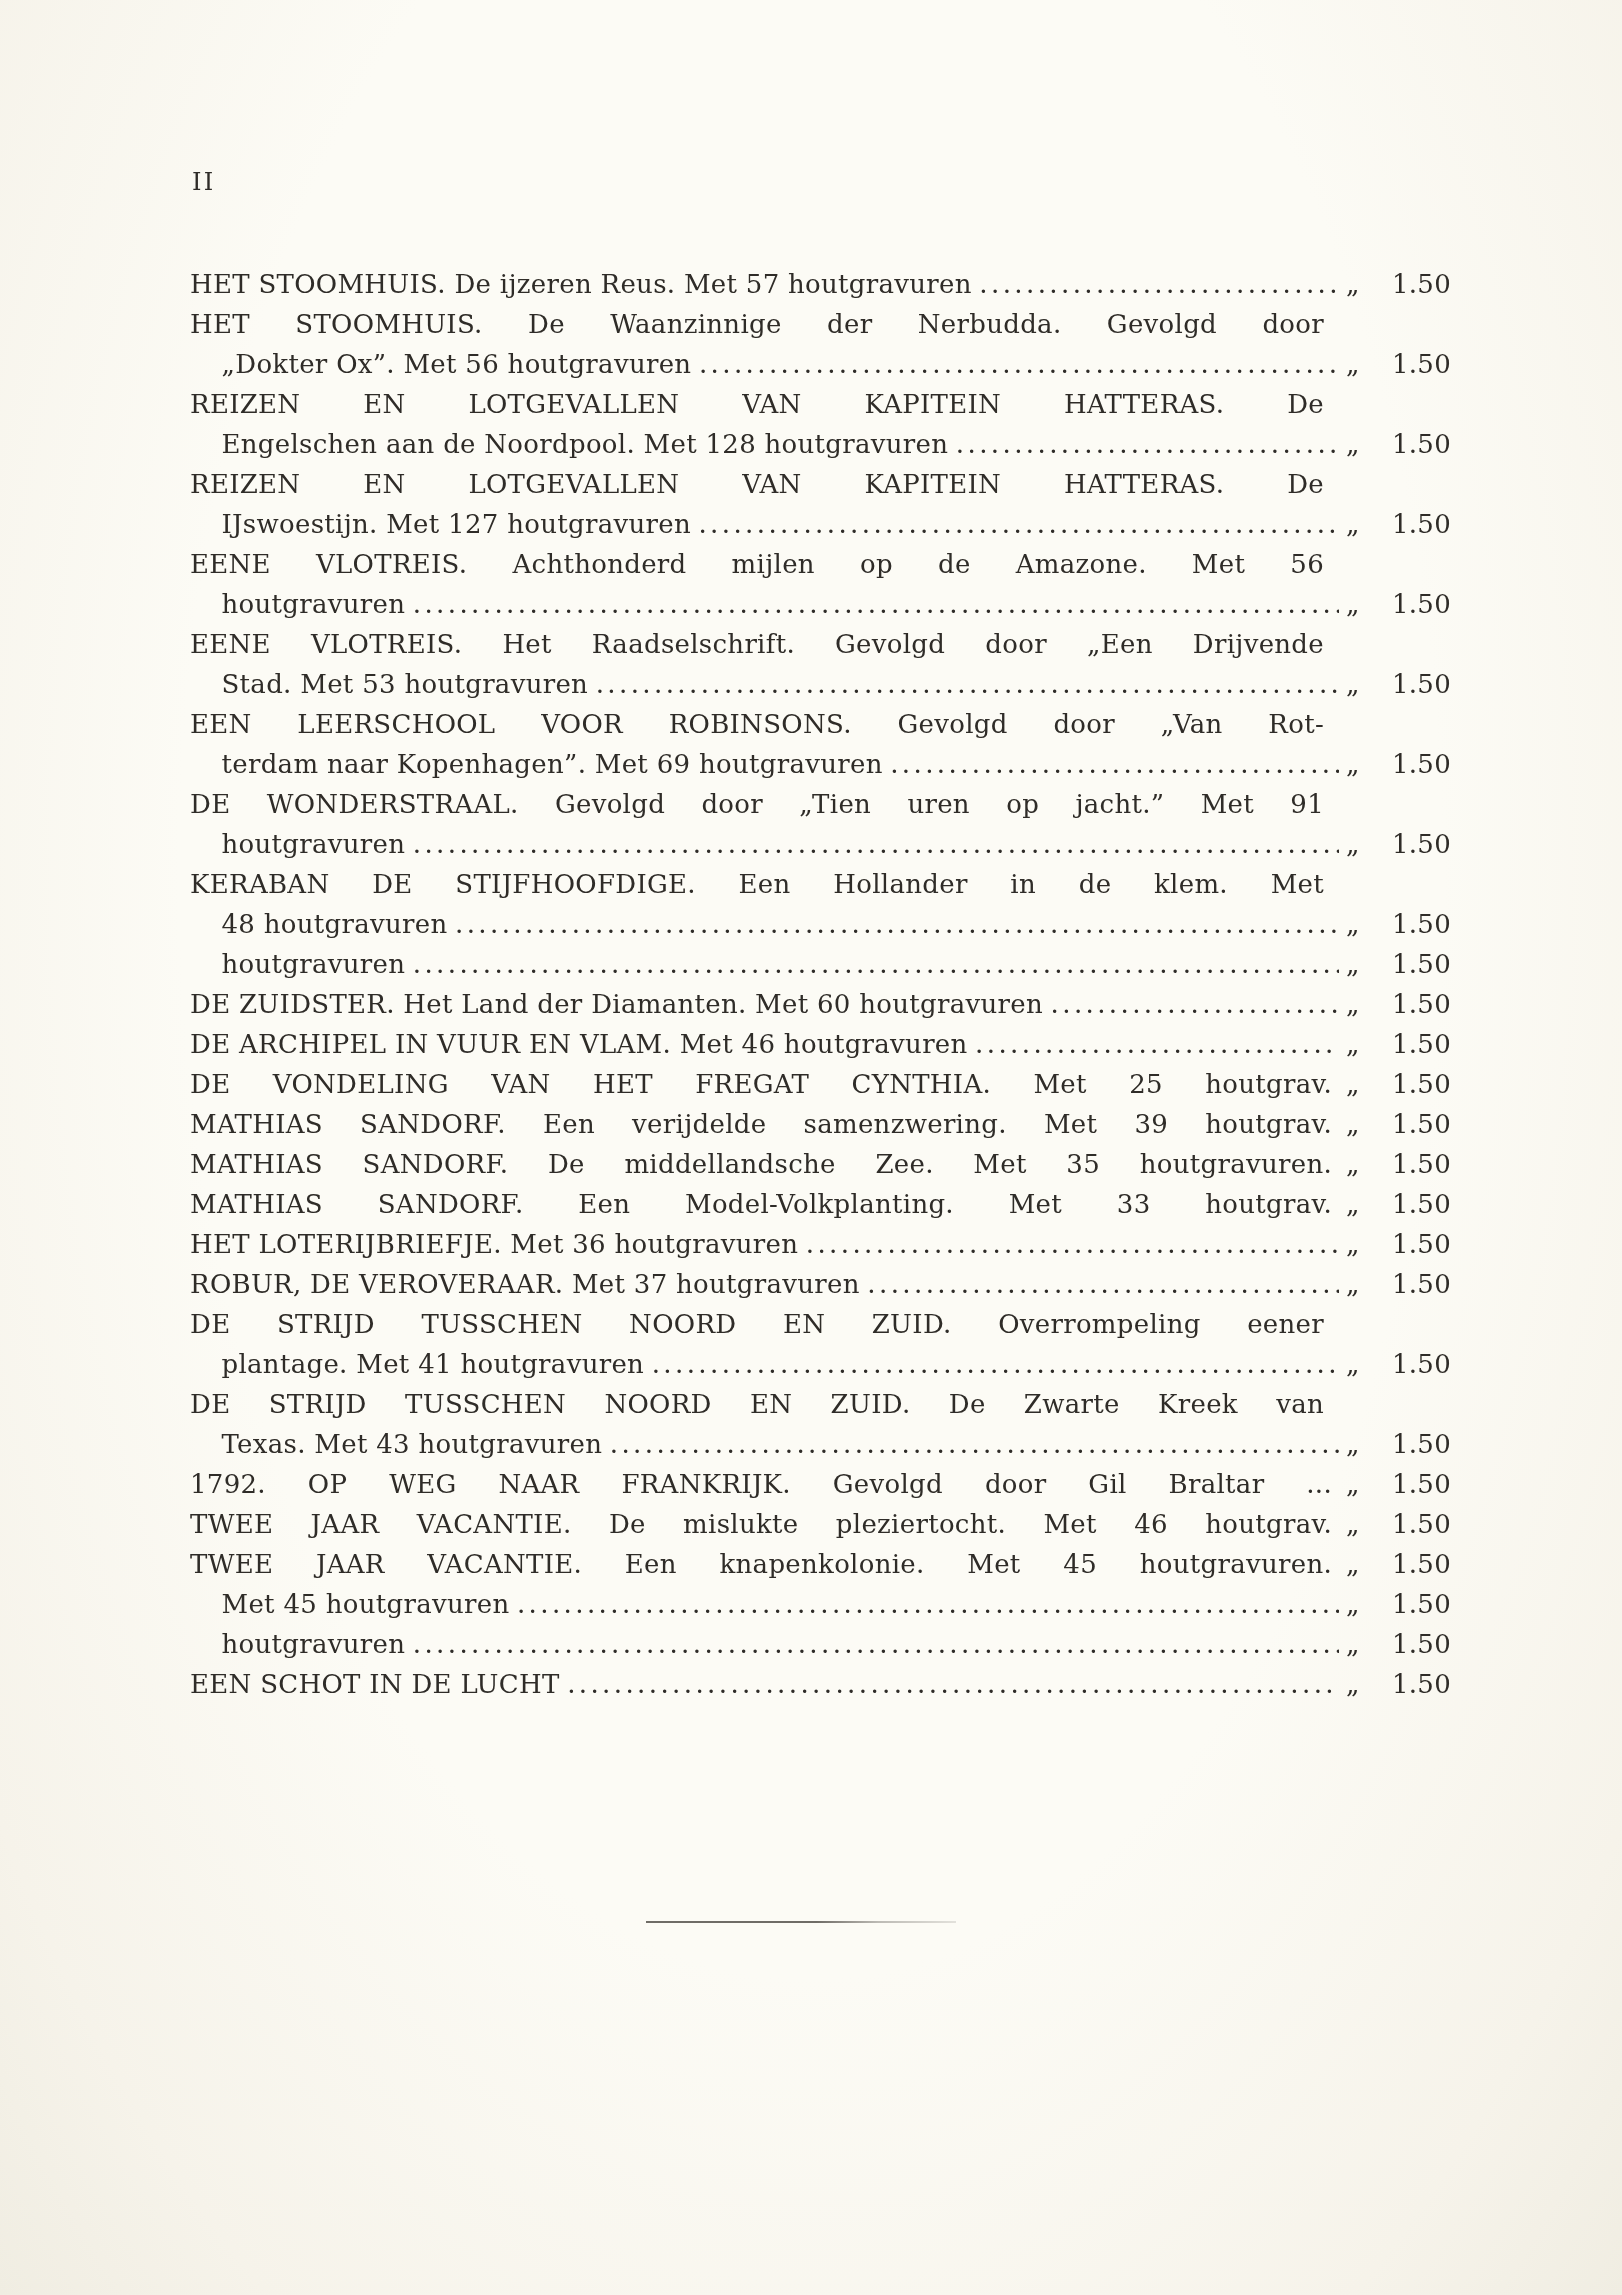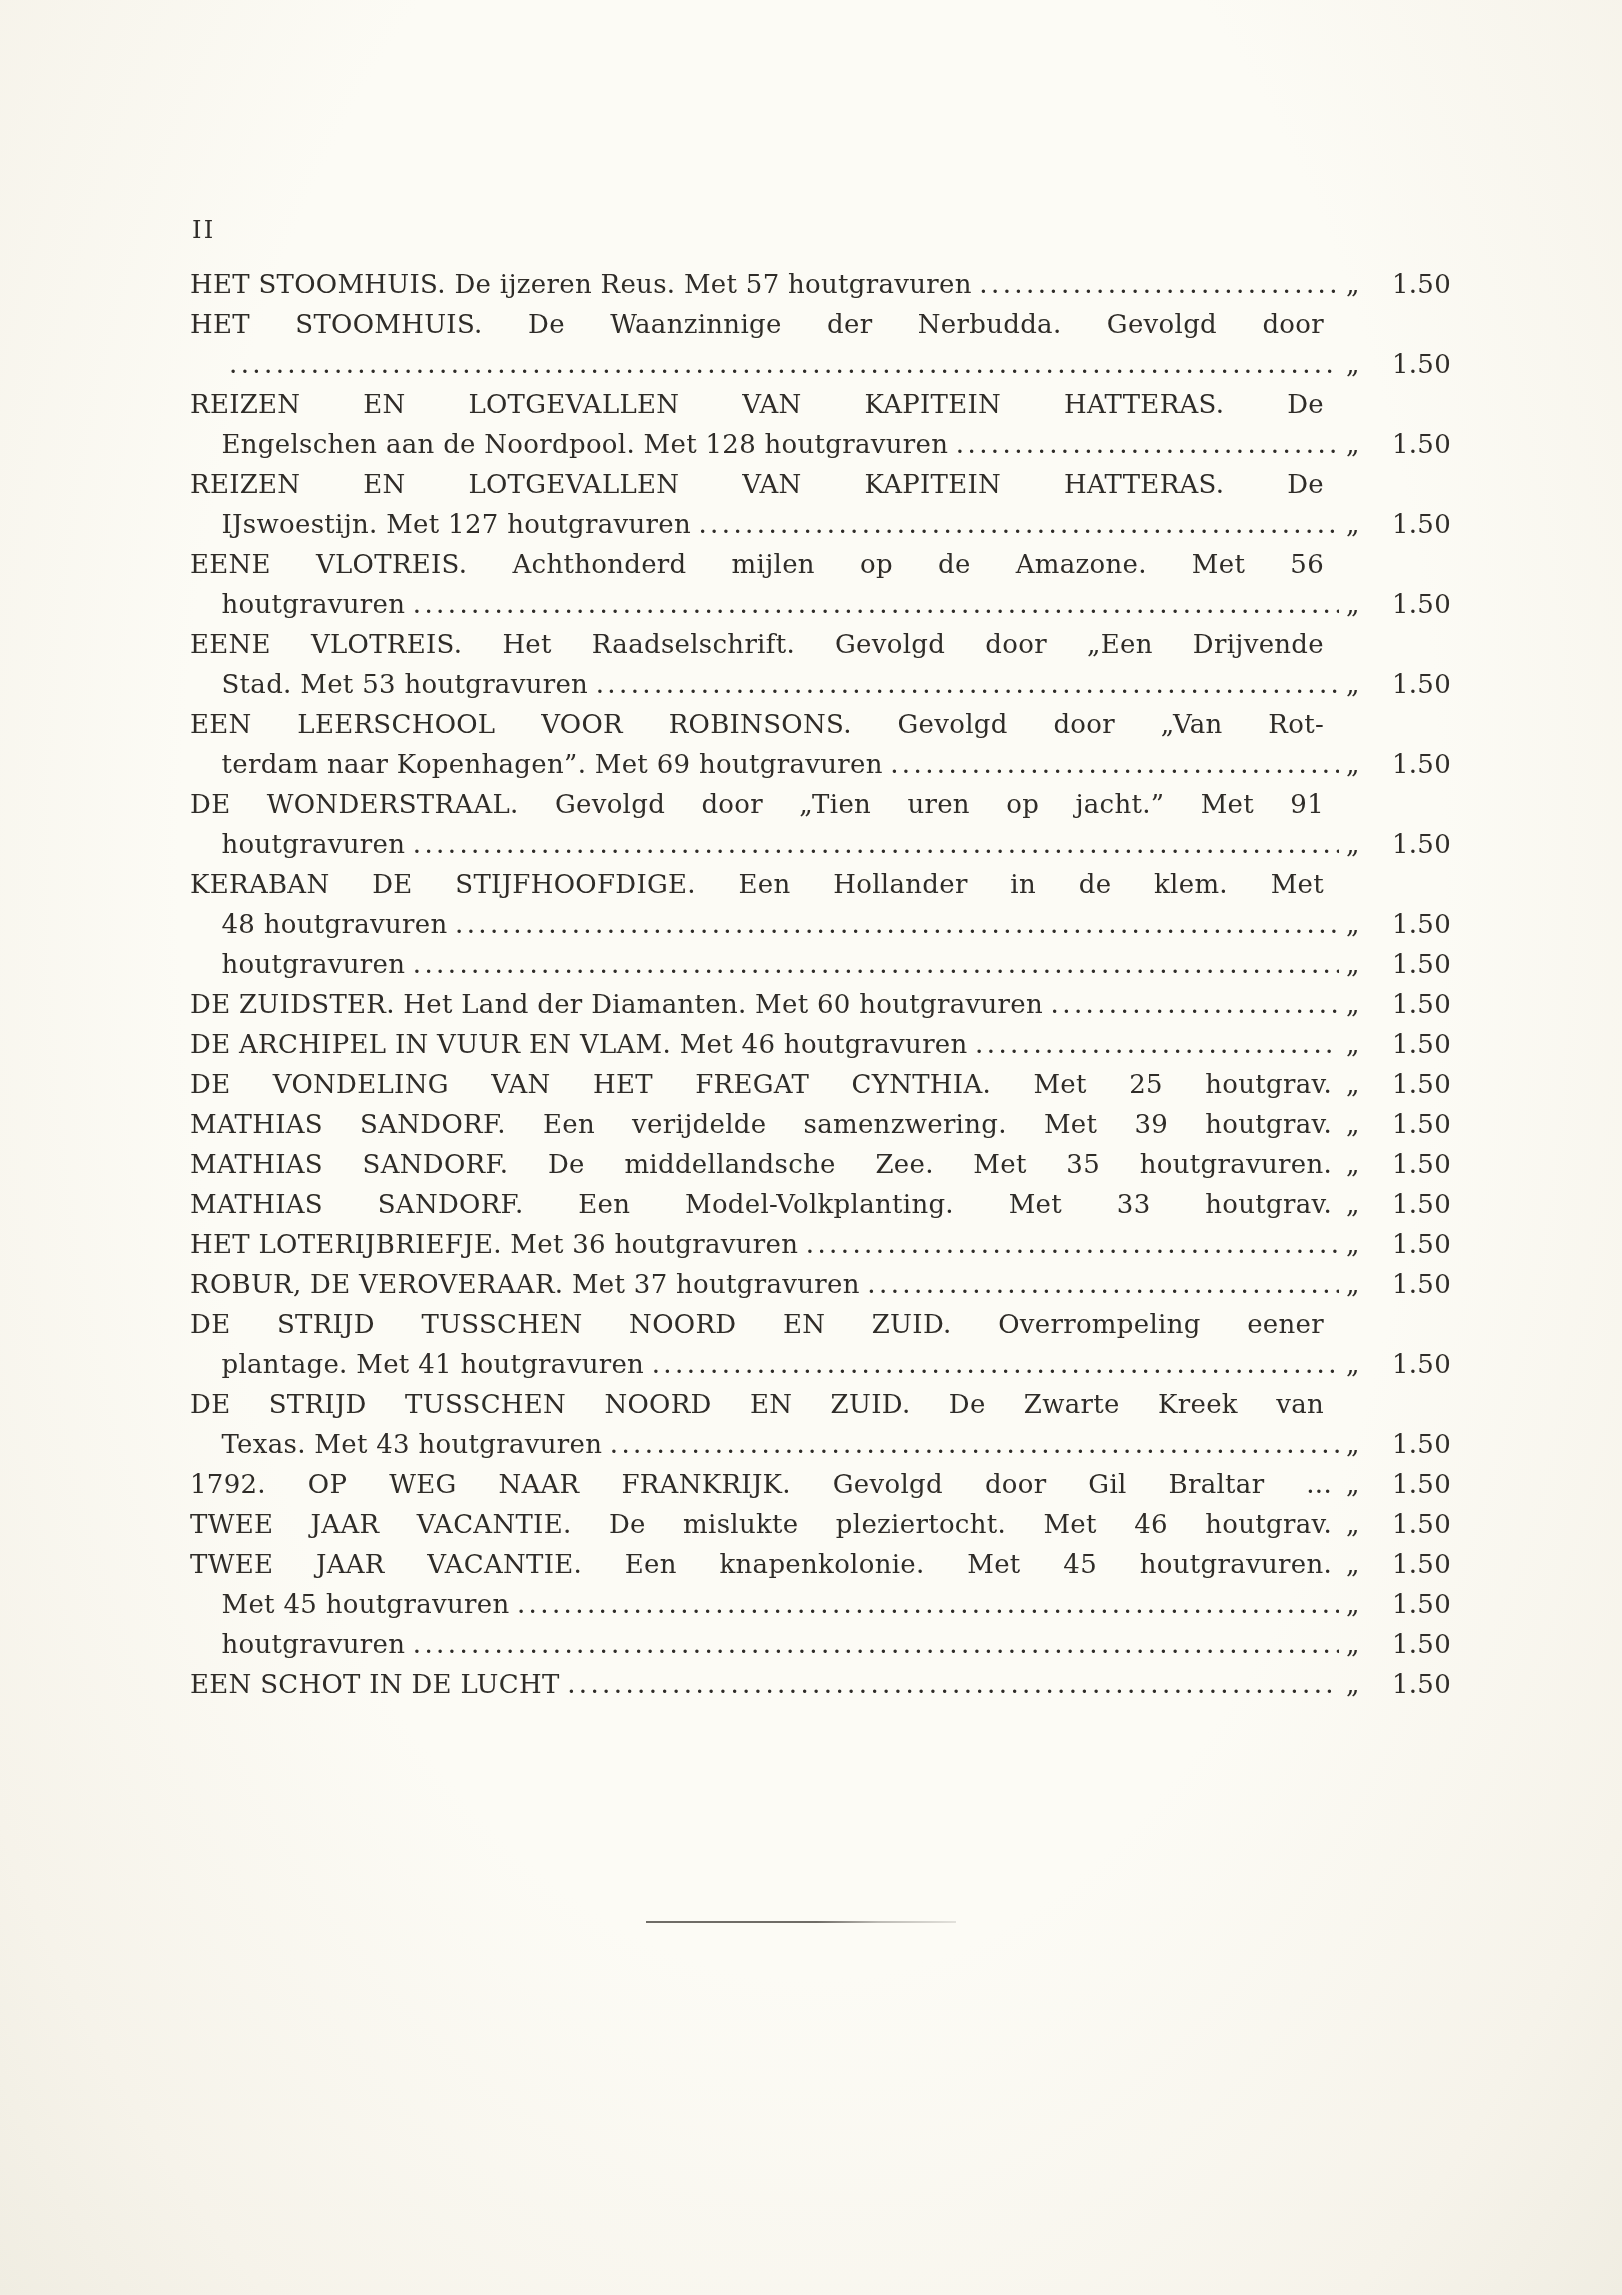--- a/index.html
+++ b/index.html
@@ -28,21 +28,20 @@
     overflow: hidden;
   }
 
   .page-number {
     position: absolute;
     left: 192px;
     top: 168px;
     font-size: 24px;
     letter-spacing: 2.2px;
     color: var(--ink, #2f2c28);
-    margin-top: 48px;
   }
 
   .catalog {
     position: absolute;
     left: 190px;
     top: 264px;
     width: 1261px;
     font-size: 26px;
     line-height: 40px;
     letter-spacing: 0.3px;
@@ -123,20 +122,21 @@
           <span class="dots"></span>
           <span class="price">
             <span>„</span>
             <span>1.50</span>
           </span>
         </div>
       </div>
       <div class="entry">
         <div class="line justify"><span class="text">HET STOOMHUIS. De Waanzinnige der Nerbudda. Gevolgd door</span></div>
         <div class="line leader indent">
+          <span class="text">„Dokter Ox”. Met 56 houtgravuren</span>
           <span class="dots"></span>
           <span class="price">
             <span>„</span>
             <span>1.50</span>
           </span>
         </div>
       </div>
       <div class="entry">
         <div class="line justify"><span class="text">REIZEN EN LOTGEVALLEN VAN KAPITEIN HATTERAS. De</span></div>
         <div class="line leader indent">

